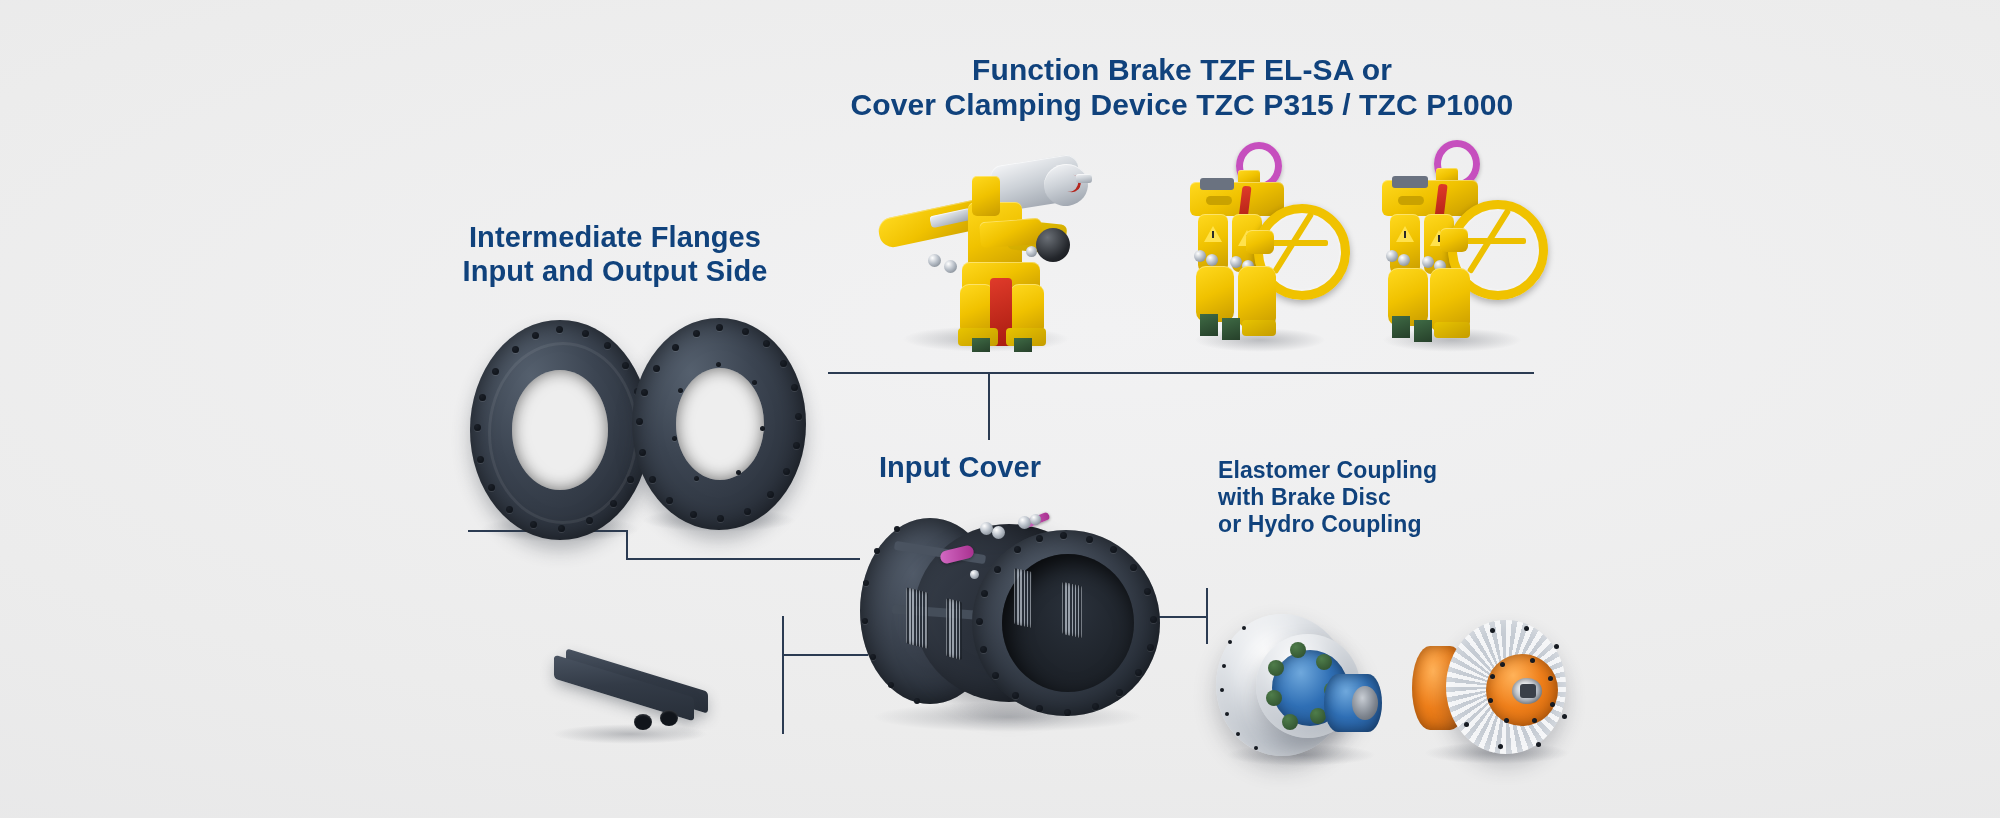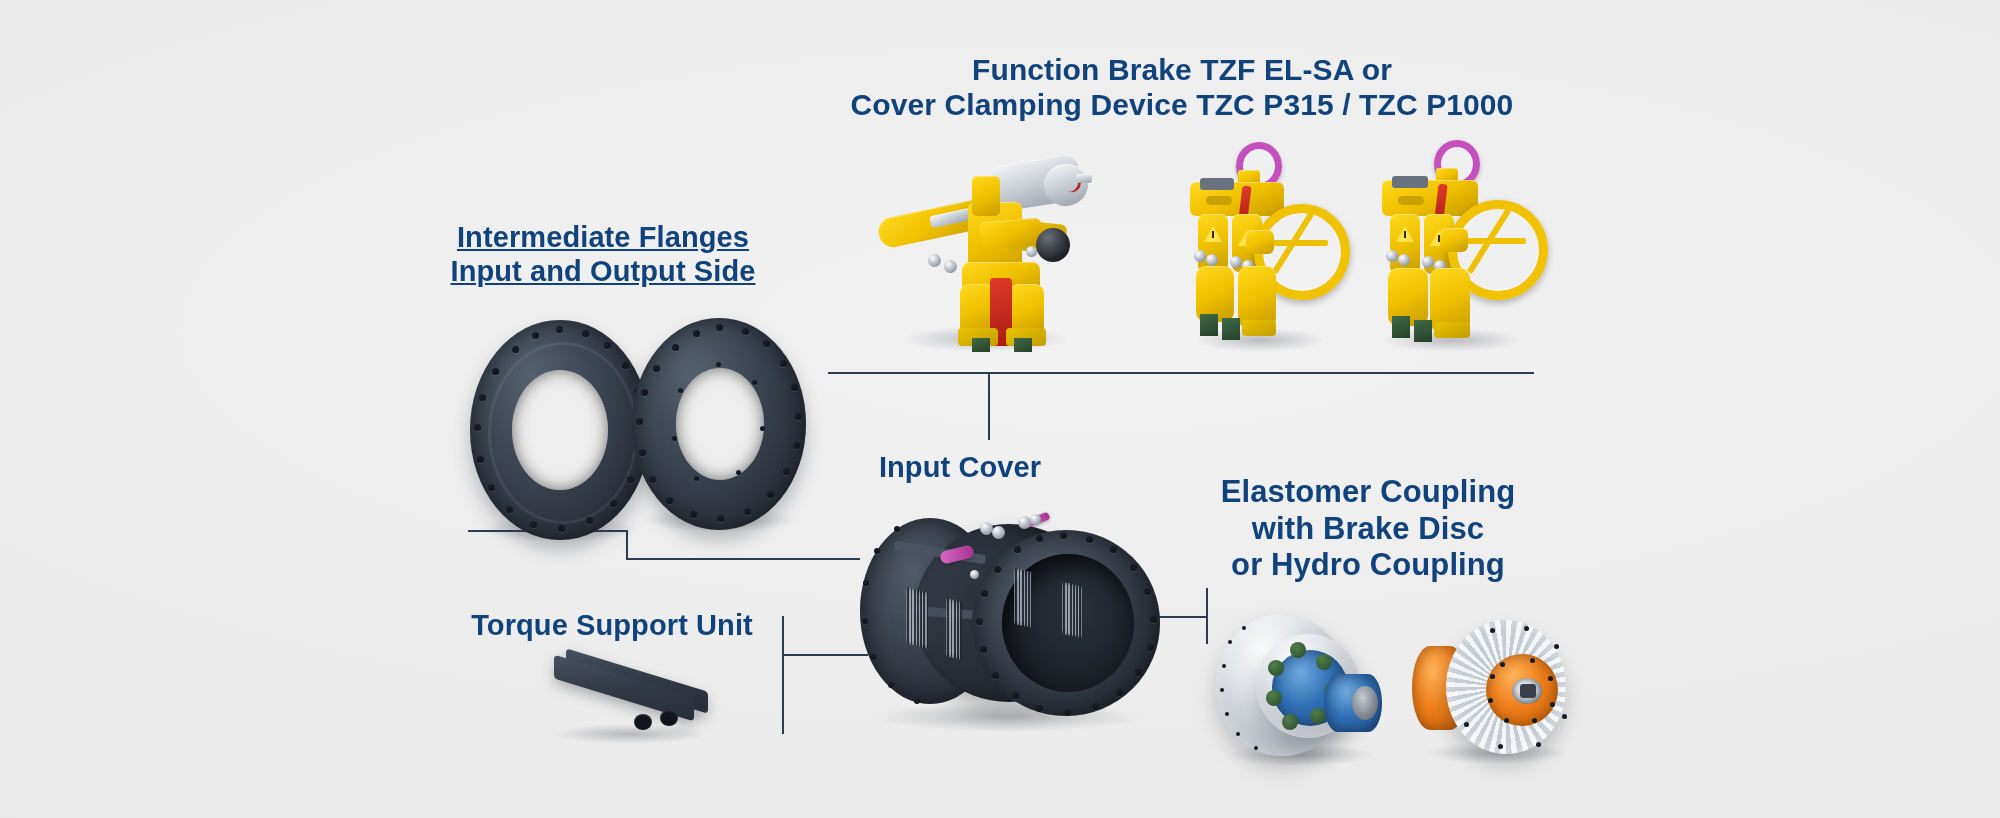--- a/index.html
+++ b/index.html
@@ -118,28 +118,27 @@
 
   <div class="ln v" style="left:782px;top:616px;height:118px;"></div>
   <div class="ln h" style="left:782px;top:654px;width:86px;"></div>
 
   <div class="ln h" style="left:1128px;top:616px;width:80px;"></div>
   <div class="ln v" style="left:1206px;top:588px;height:56px;"></div>
 
   <div class="lbl" style="left:826px;top:52px;width:712px;text-align:center;font-size:30px;">Function Brake TZF EL-SA or
 Cover Clamping Device TZC P315 / TZC P1000</div>
 
-  <div class="lbl" style="left:358px;top:220px;width:490px;text-align:center;font-size:29px;text-decoration:underline;">Intermediate Flanges
+  <div class="lbl" style="left:370px;top:220px;width:490px;text-align:center;font-size:29px;">Intermediate Flanges
 Input and Output Side</div>
 
   <div class="lbl" style="left:830px;top:450px;width:260px;text-align:center;font-size:29px;">Input Cover</div>
 
-  <div class="lbl" style="left:452px;top:608px;width:320px;text-align:center;font-size:29px;">Torque Support Unit</div>
-
-  <div class="lbl" style="left:1218px;top:474px;width:300px;text-align:center;font-size:31px;">Elastomer Coupling
+
+  <div class="lbl" style="left:1218px;top:457px;width:300px;text-align:left;font-size:23px;">Elastomer Coupling
 with Brake Disc
 or Hydro Coupling</div>
 
   <div class="art" style="left:876px;top:150px;width:220px;height:210px;">
     <div class="shadow" style="left:26px;top:176px;width:168px;height:26px;"></div>
 
     <div class="silver" style="left:116px;top:10px;width:88px;height:46px;border-radius:12px;transform:rotate(-9deg);"></div>
     <div class="silver" style="left:168px;top:14px;width:44px;height:42px;border-radius:50%;transform:rotate(-9deg);"></div>
     <div style="position:absolute;left:184px;top:24px;width:18px;height:18px;border-right:3px solid #b4271f;border-radius:50%;transform:rotate(20deg);"></div>
     <div class="silver" style="left:200px;top:24px;width:16px;height:9px;border-radius:3px;"></div>

